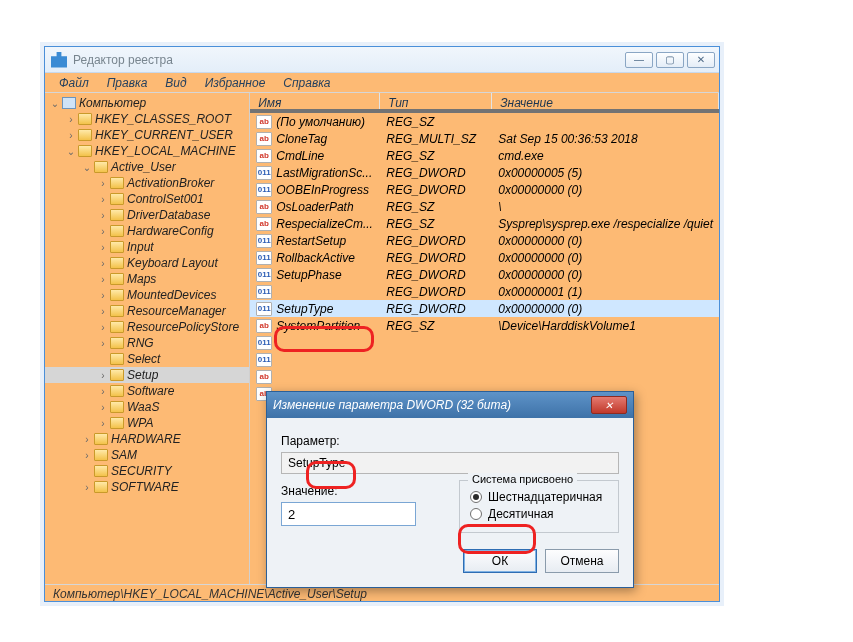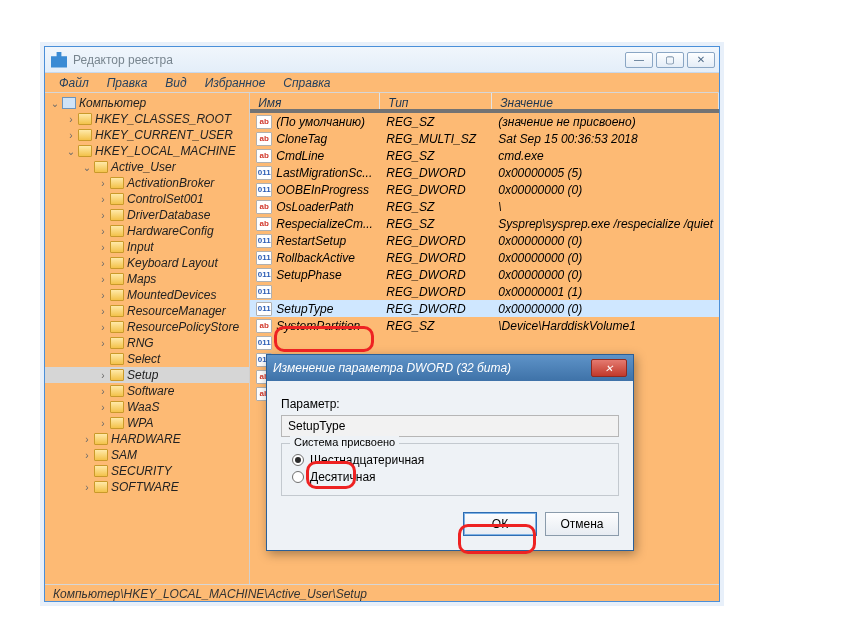--- a/index.html
+++ b/index.html
@@ -32,21 +32,21 @@
 .lc.n{width:130px;display:flex;align-items:center;gap:4px}
 .lc.t{width:112px}.lc.v{flex:1}
 .ric{width:16px;height:14px;display:inline-flex;align-items:center;justify-content:center;border:1px solid #b0b0b0;background:#fff;font-size:8px;font-style:normal;font-weight:bold;border-radius:1px;flex-shrink:0}
 .ric.ab{color:#d23a2e}
 .ric.nm{color:#2c5db5}
 .status{height:19px;border-top:1px solid #d6d6d6;padding:2px 8px;font-style:italic;color:#333}
 .callout{position:absolute;border:3px solid #e22;border-radius:10px;pointer-events:none}
 .co1{left:274px;top:326px;width:100px;height:26px}
 .co2{left:306px;top:461px;width:50px;height:28px}
 .co3{left:458px;top:524px;width:78px;height:30px}
-.dlg{position:absolute;left:266px;top:354px;width:368px;border:1px solid #2b5f97;background:#eef2f6;box-shadow:2px 3px 10px rgba(0,0,0,.35)}
+.dlg{position:absolute;left:266px;top:391px;width:368px;border:1px solid #2b5f97;background:#eef2f6;box-shadow:2px 3px 10px rgba(0,0,0,.35)}
 .dlg-title{height:26px;background:linear-gradient(#5e93c8,#3e72a8);display:flex;align-items:center;color:#fff;padding:0 6px;font-style:italic}
 .dlg-title span{flex:1}
 .dlg-x{width:36px;height:18px;background:linear-gradient(#e47a70,#c1392b);border:1px solid #8f2a20;border-radius:2px;display:flex;align-items:center;justify-content:center;color:#fff;font-size:10px}
 .dlg-body{padding:16px 14px 14px}
 .dlg-lbl{margin-bottom:4px}
 .dlg-ro{width:100%;height:22px;border:1px solid #b6b6b6;background:#f2f2f2;padding:3px 6px;margin-bottom:10px}
 .dlg-row{display:flex;gap:18px}
 .dlg-col{flex:1}
 .dlg-in{width:135px;height:24px;border:1px solid #7aa6d4;background:#fff;padding:2px 6px;font-size:13px;outline:none}
 .grp{border:1px solid #c3c9cf;padding:6px 10px 8px;position:relative;margin-top:-4px}
@@ -212,21 +212,20 @@
         <div class="lh t">Тип</div>
         <div class="lh v">Значение</div>
       </div>
       <div class="list-body" id="rows">
           <div class="lr">
             <div class="lc n">
               <span class="ric ab">ab</span>
               <span>(По умолчанию)</span>
             </div>
             <div class="lc t">REG_SZ</div>
-            <div class="lc v">(значение не присвоено)</div>
           </div>
           <div class="lr">
             <div class="lc n">
               <span class="ric ab">ab</span>
               <span>CloneTag</span>
             </div>
             <div class="lc t">REG_MULTI_SZ</div>
             <div class="lc v">Sat Sep 15 00:36:53 2018</div>
           </div>
           <div class="lr">
@@ -358,20 +357,24 @@
 <div class="dlg">
   <div class="dlg-title">
     <span>Изменение параметра DWORD (32 бита)</span>
     <div class="dlg-x">✕</div>
   </div>
   <div class="dlg-body">
     <div class="dlg-lbl">Параметр:</div>
     <div class="dlg-ro">SetupType</div>
     <div class="dlg-row">
       <div class="dlg-col">
+        <div class="dlg-lbl">Значение:</div>
+        <input class="dlg-in" value="2" style="">
+      </div>
+      <div class="dlg-col">
         <div class="grp">
           <div class="grp-t">Система присвоено</div>
           <div class="radio">
               <span class="rb on"></span>
               <span>Шестнадцатеричная</span>
             </div>
           <div class="radio">
               <span class="rb"></span>
               <span>Десятичная</span>
             </div>

